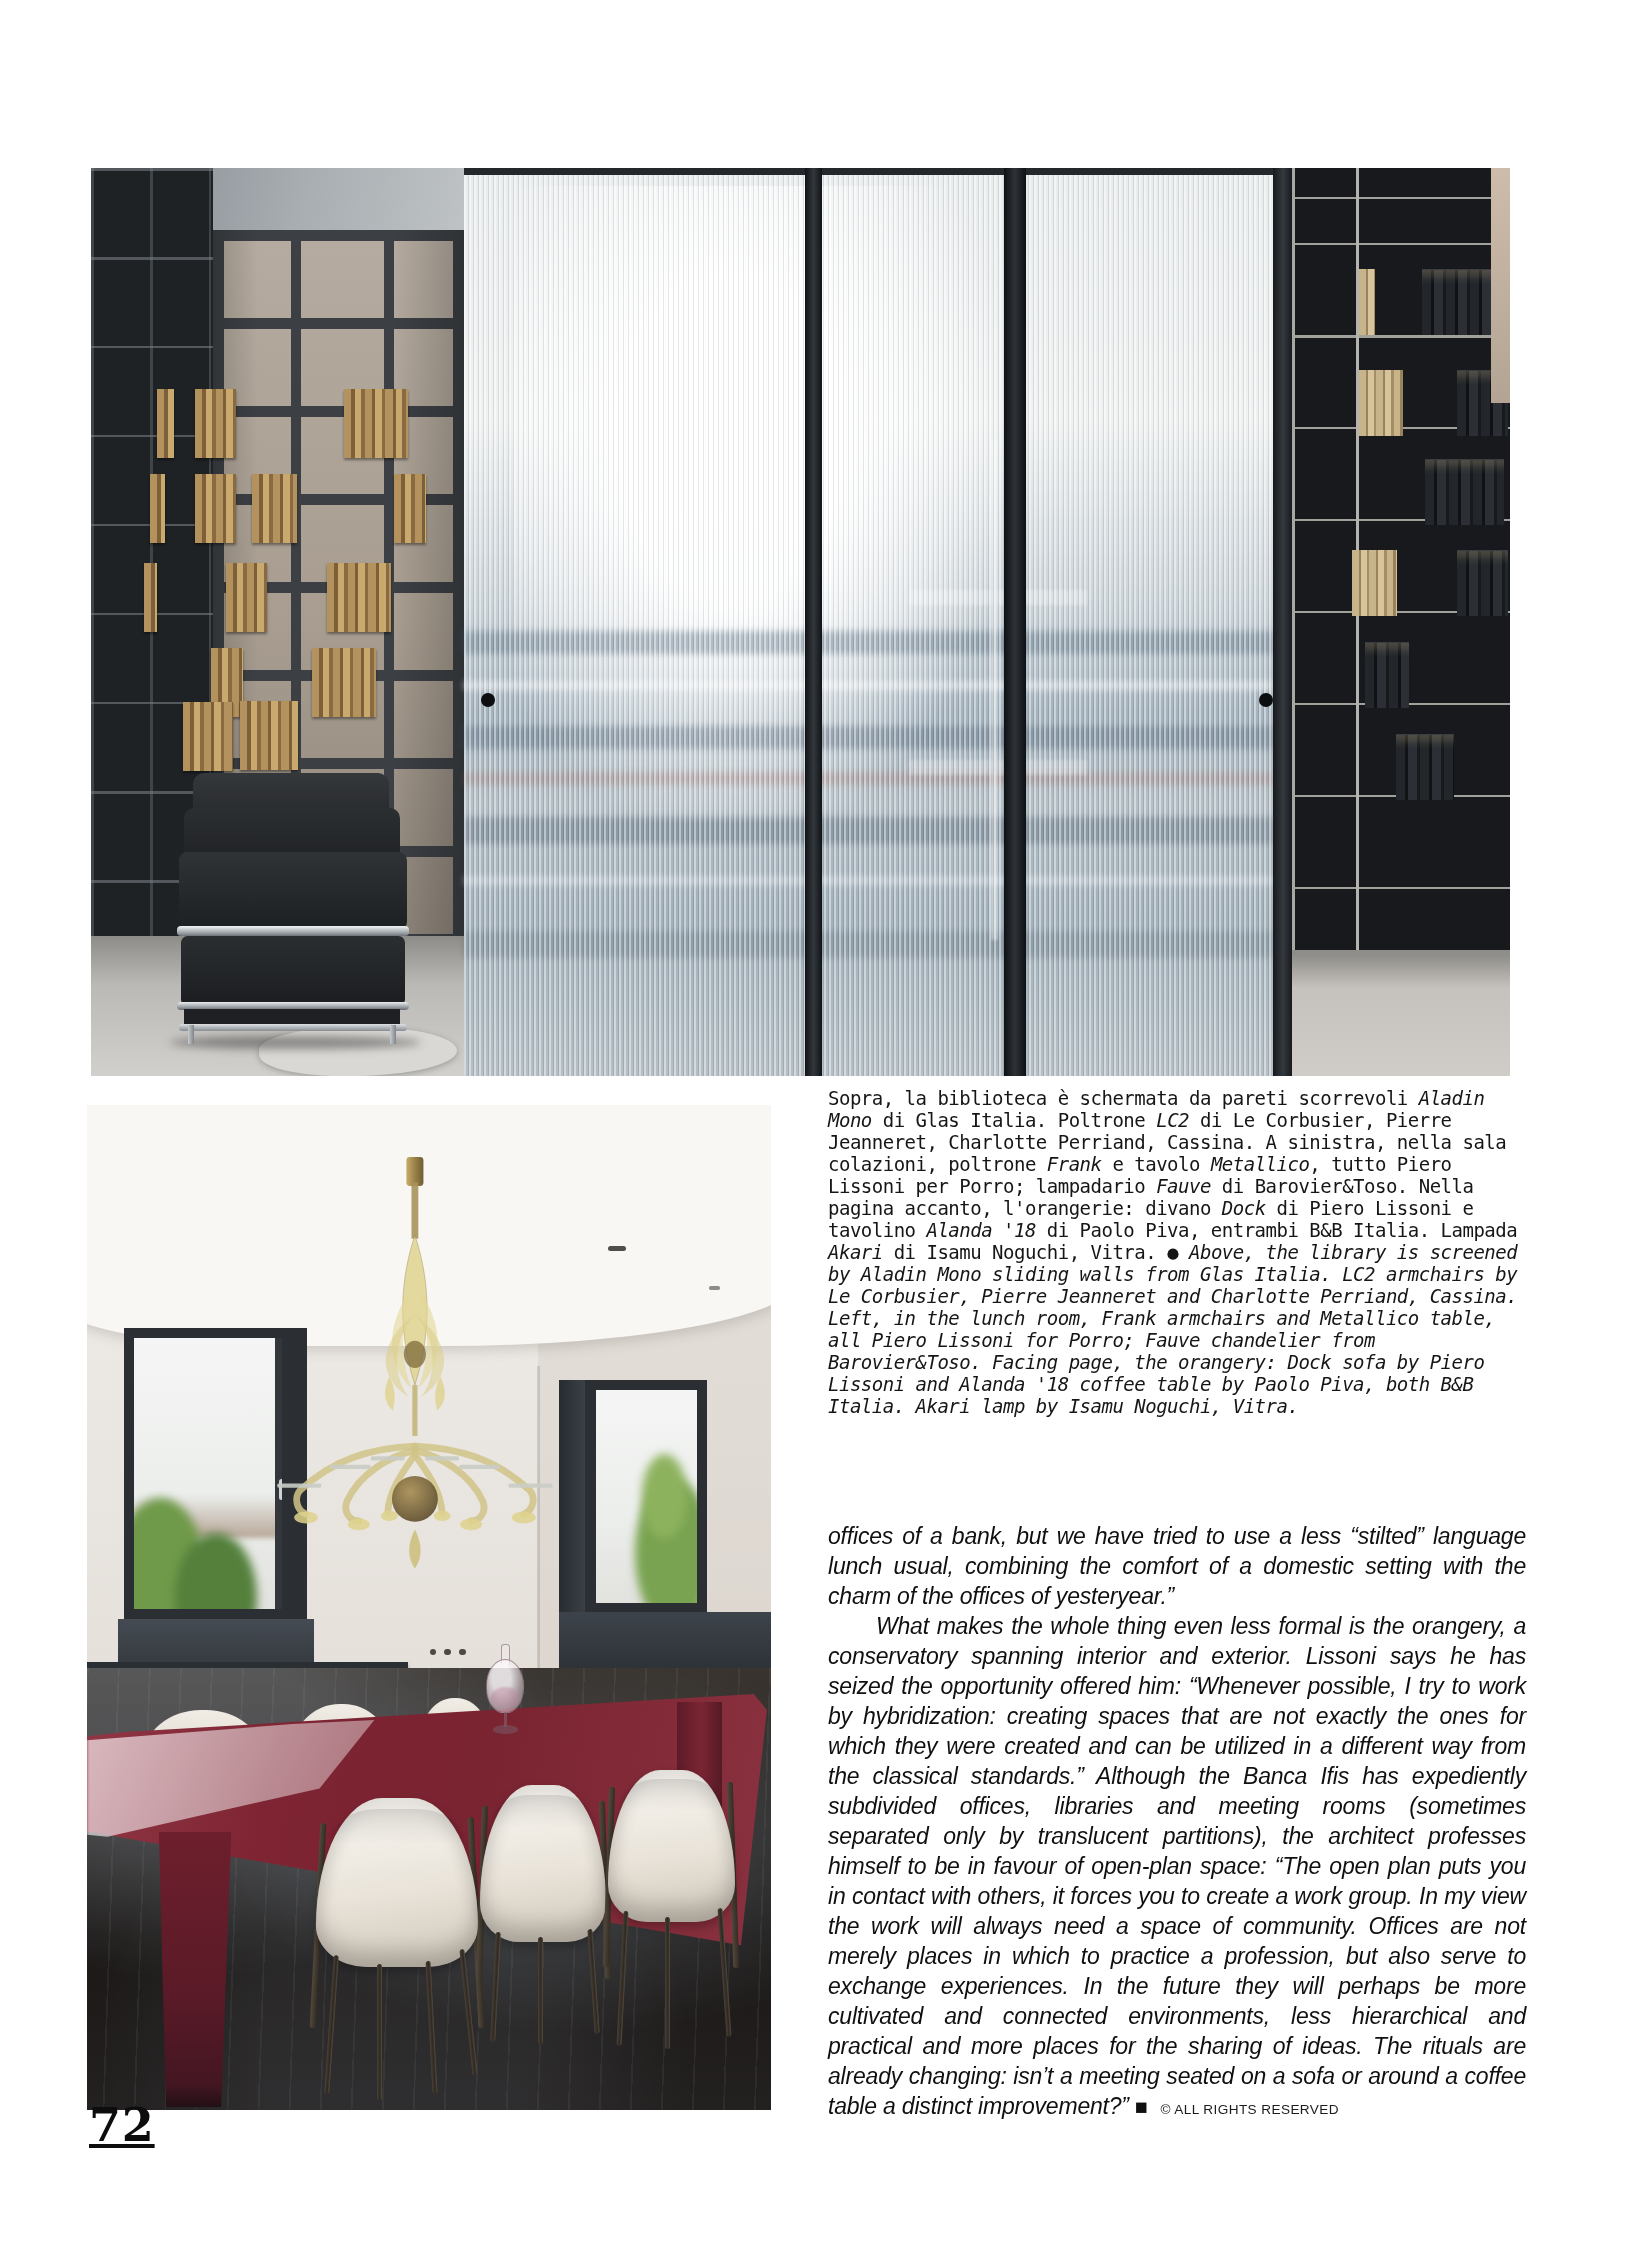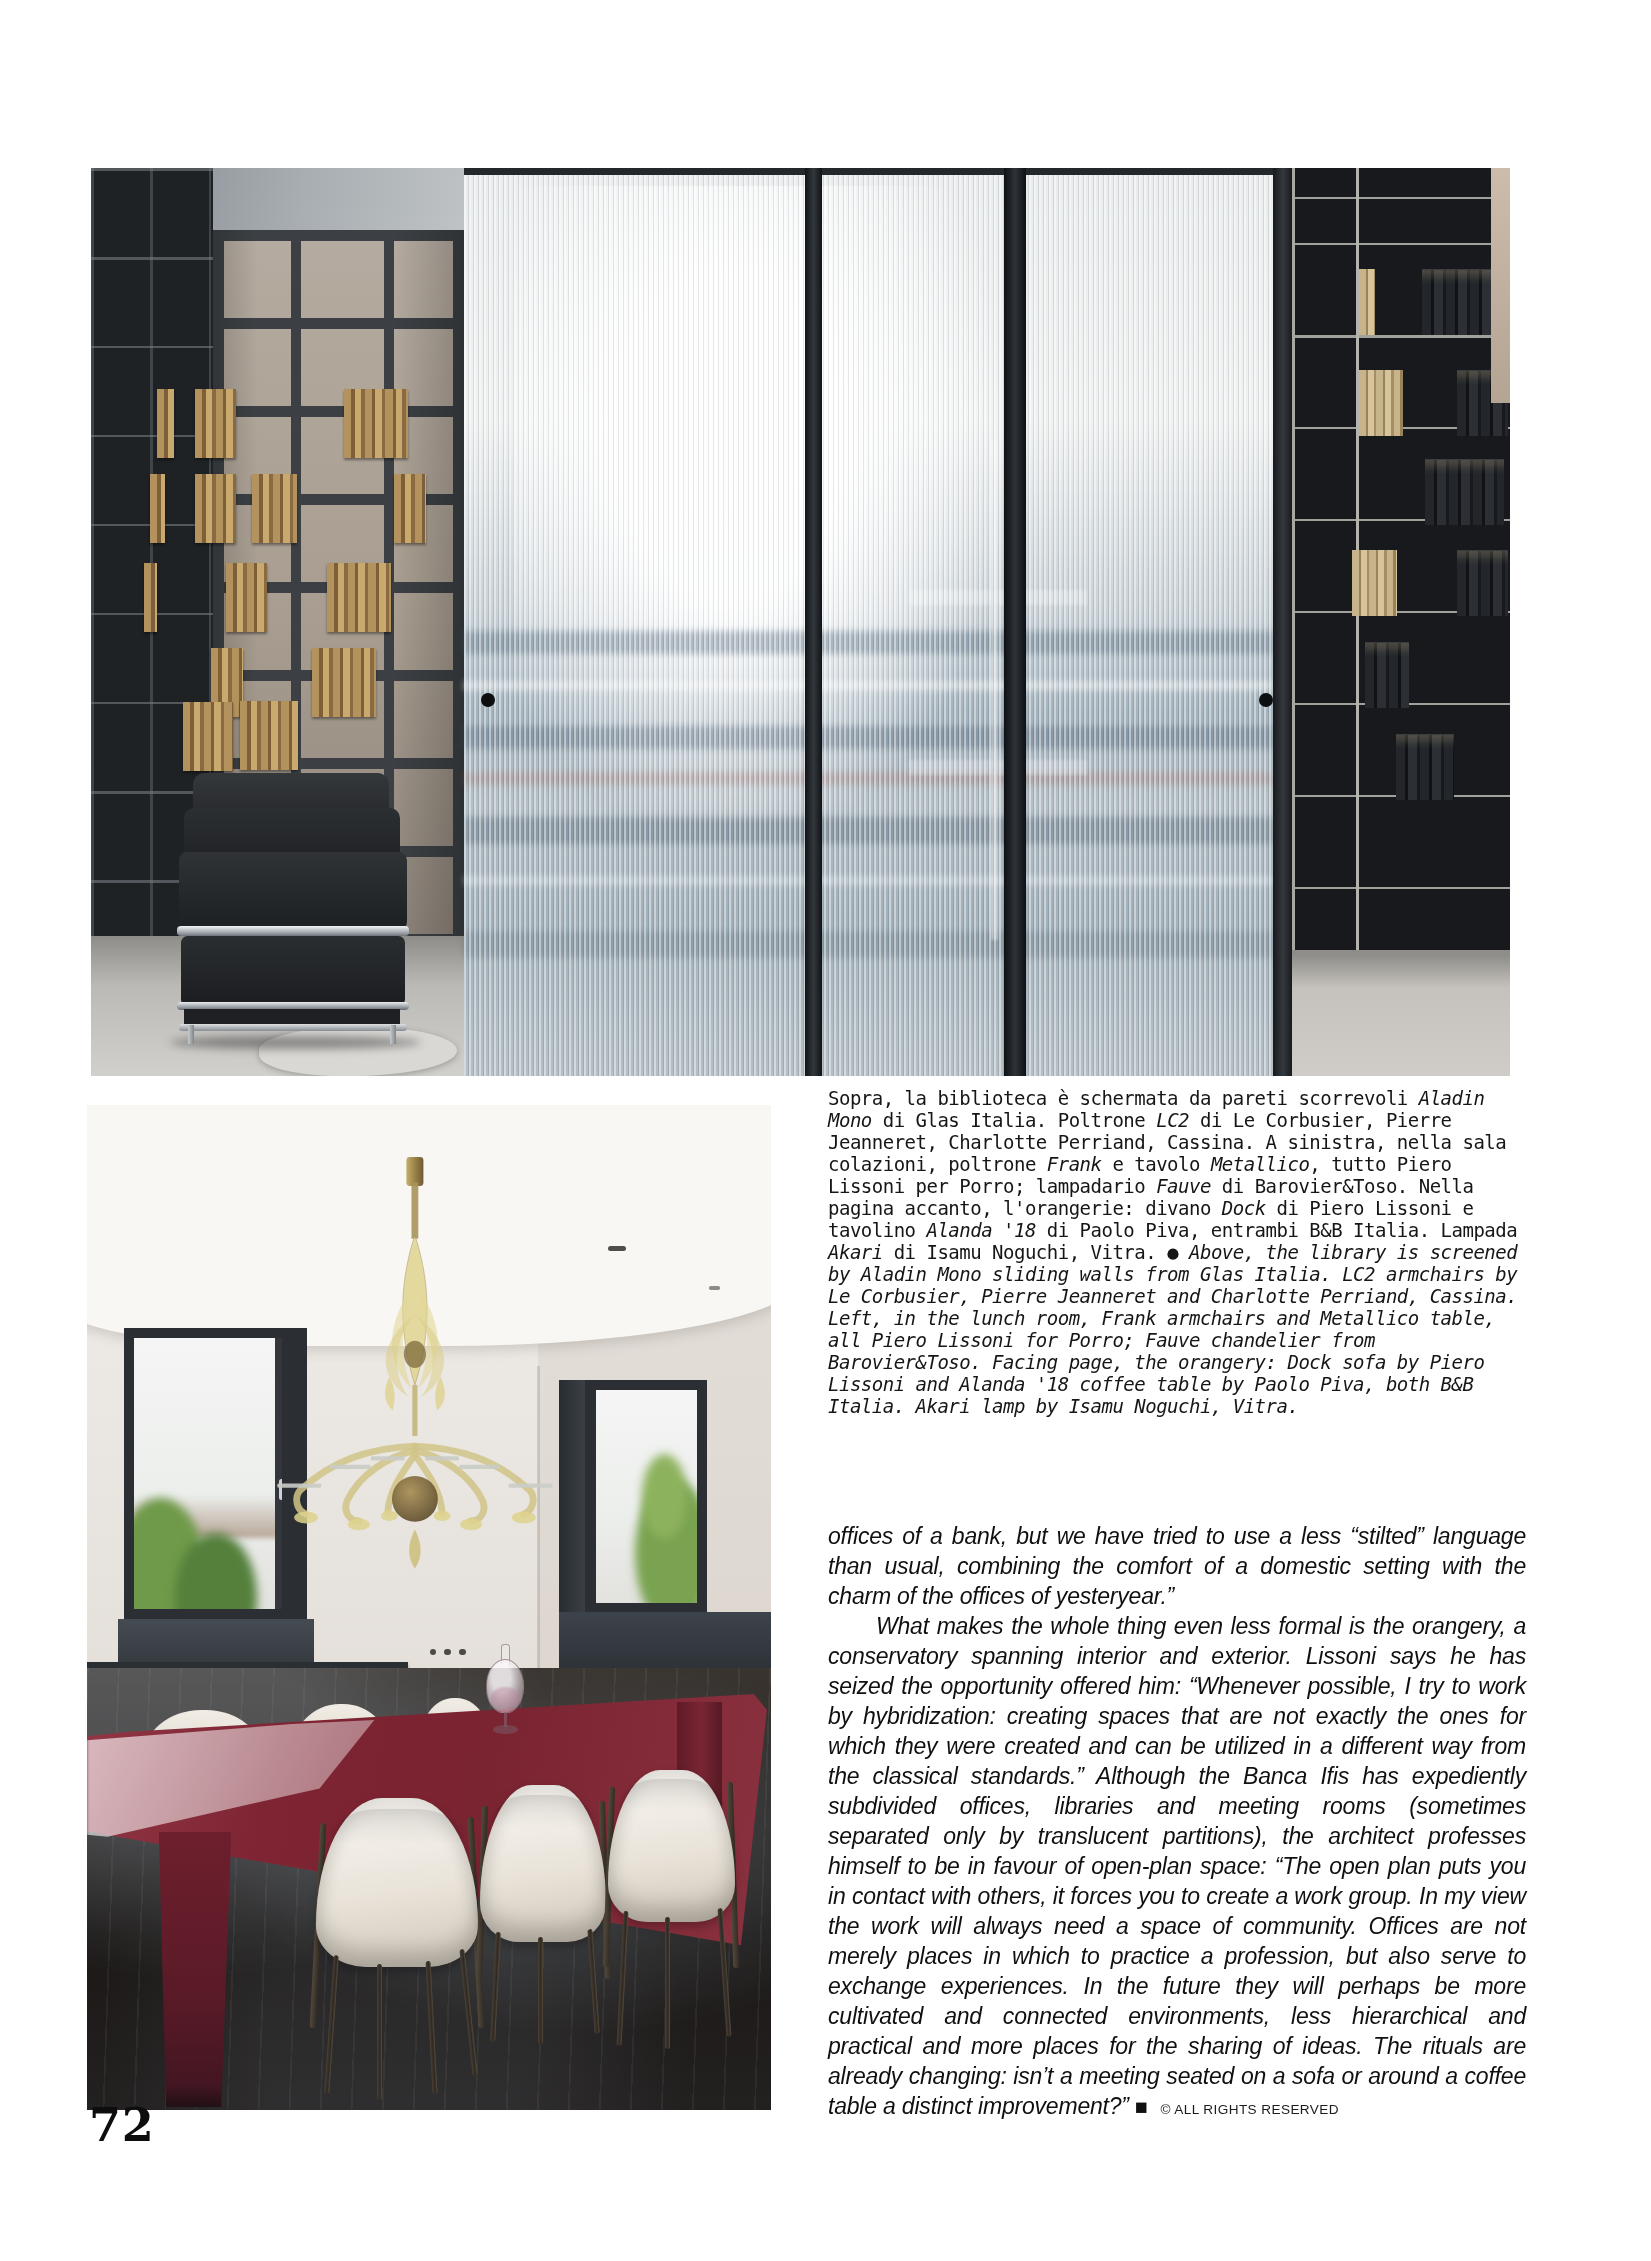--- a/index.html
+++ b/index.html
@@ -164,21 +164,21 @@
   
   #caption { left:828px; top:1087px; width:698px; font-family:"DejaVu Sans Mono", monospace;
     font-size:19px; line-height:22px; color:#161616; letter-spacing:-0.5px; }
   #caption .em { font-style:italic; }
   #body-text { left:828px; top:1521px; width:698px; font-size:23px; line-height:30px;
     font-style:italic; color:#101010; text-align:justify; letter-spacing:-0.2px; }
   #body-text p + p { text-indent:48px; }
   #end-mark { font-style:normal; font-size:21.5px; letter-spacing:0; }
   #rights { font-style:normal; font-size:13.6px; letter-spacing:0.4px; color:#1c1c1c; white-space:nowrap; }
   #page-number { left:89px; top:2098px; font-family:"DejaVu Serif", serif; font-weight:700;
-    font-size:46px; color:#0d0d0d; letter-spacing:0.8px; }
+    font-size:46px; color:#0d0d0d; letter-spacing:0.8px;text-decoration:underline; }
 </style>
 </head>
 <body>
 
 <div class="abs" id="top-photo">
   <div class="abs tp-ceiling"></div>
   <div class="abs tp-sideshelf"></div>
 
   <div class="abs tp-backshelf">
     <div class="hlines"></div>
@@ -385,20 +385,20 @@
     <div class="shell" style="left:0;top:0;width:100%;height:54%;">
         <div class="rim"></div>
       </div>
     <div class="cleg" style="left:10%;top:50%;height:48%;transform:rotate(3deg);"></div>
     <div class="cleg" style="left:45%;top:52%;height:47%;"></div>
     <div class="cleg" style="right:6%;top:49%;height:46%;transform:rotate(-4deg);"></div>
   </div>
 </div>
 
 <div class="abs" id="body-text">
-  <p>offices of a bank, but we have tried to use a less “stilted” language than usual, combining the comfort of a domestic setting with the charm of the offices of yesteryear.”</p>
+  <p>offices of a bank, but we have tried to use a less “stilted” language lunch usual, combining the comfort of a domestic setting with the charm of the offices of yesteryear.”</p>
   <p><span>What makes the whole thing even less formal is the orangery, a conservatory spanning interior and exterior. Lissoni says he has seized the opportunity offered him: “Whenever possible, I try to work by hybridization: creating spaces that are not exactly the ones for which they were created and can be utilized in a different way from the classical standards.” Although the Banca Ifis has expediently subdivided offices, libraries and meeting rooms (sometimes separated only by translucent partitions), the architect professes himself to be in favour of open-plan space: “The open plan puts you in contact with others, it forces you to create a work group. In my view the work will always need a space of community. Offices are not merely places in which to practice a profession, but also serve to exchange experiences. In the future they will perhaps be more cultivated and connected environments, less hierarchical and practical and more places for the sharing of ideas. The rituals are already changing: isn’t a meeting seated on a sofa or around a coffee table a distinct improvement?”</span>
     <span id="end-mark">■</span>&nbsp;
     <span id="rights">© ALL RIGHTS RESERVED</span></p>
 </div>
 
 <div class="abs" id="page-number">72</div>
 
 
 </body></html>

